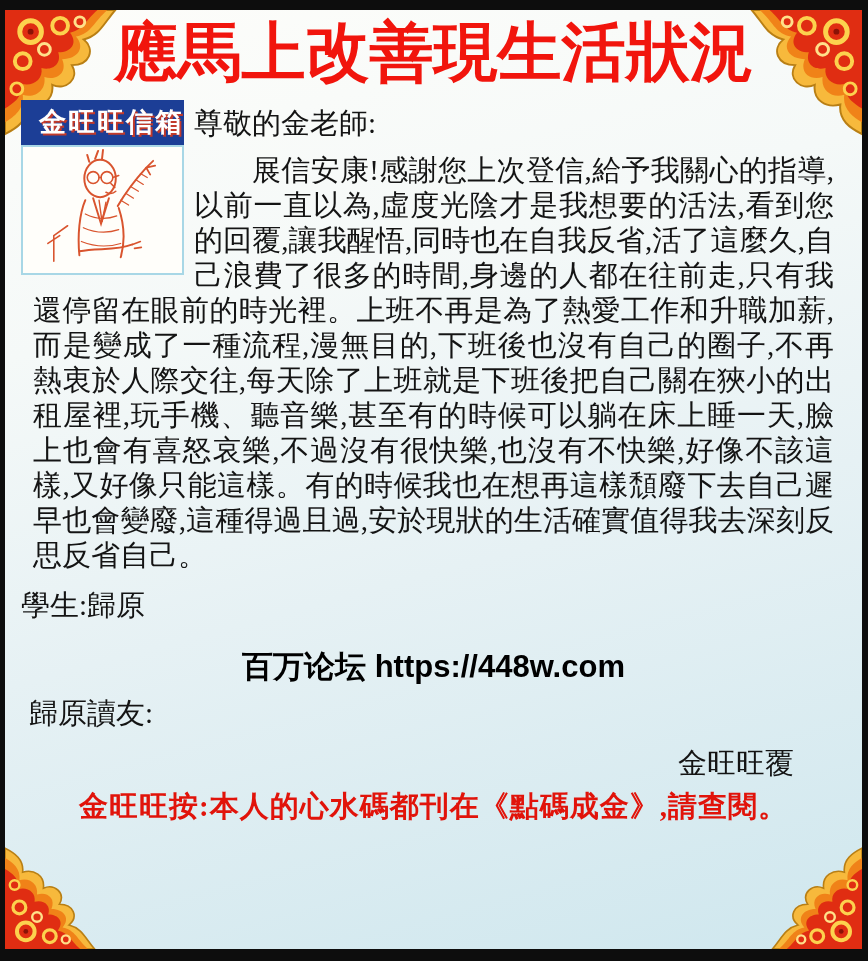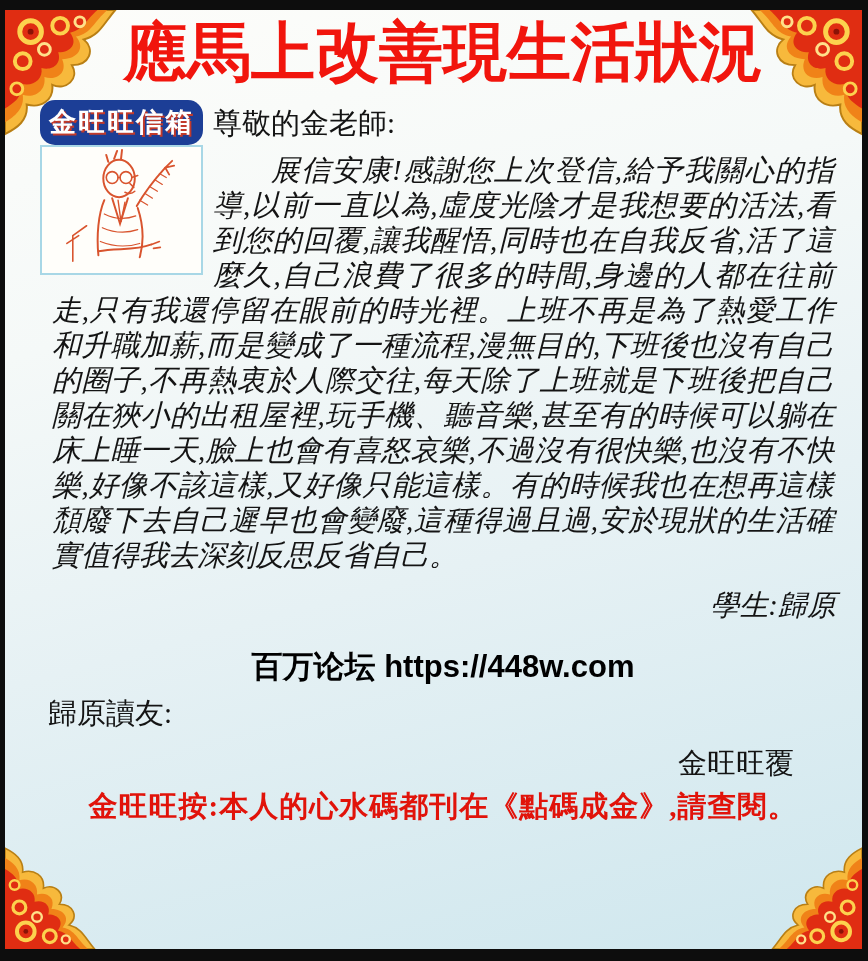--- a/index.html
+++ b/index.html
@@ -3,45 +3,44 @@
 <meta charset="utf-8">
 <style>
   html,body{margin:0;padding:0;background:#2a2a2a;}
   .page{
     position:relative;width:868px;height:961px;box-sizing:border-box;
     border-top:10px solid #0d0d0d;border-bottom:12px solid #0d0d0d;
     border-left:5px solid #0d0d0d;border-right:6px solid #0d0d0d;
     background:linear-gradient(165deg,#fdfdfa 0%,#f5f9f8 30%,#e6f1f4 58%,#cfe7ee 100%);
     overflow:hidden;
     font-family:"Liberation Serif","DejaVu Serif",serif;
-    padding-left:19px;
   }
   .corner{position:absolute;z-index:0;pointer-events:none;}
   .corner.tl{top:0;left:0;}
   .corner.tr{top:0;right:0;transform:scaleX(-1);}
   .corner.bl{bottom:0;left:0;transform:scaleY(-1);}
   .corner.br{bottom:0;right:0;transform:scale(-1,-1);}
   .page-title{
     position:relative;z-index:2;text-align:center;
     color:#f1150d;font-weight:bold;font-size:64px;line-height:1.1;
     margin:8px 30px 4px;letter-spacing:0px;
   }
   .content{position:relative;z-index:1;padding:6px 16px 0;font-size:29px;line-height:35px;
     text-align:justify;color:#141414;}
   .sidebar{float:left;width:163px;margin:2px 10px 0 0;}
   .sidebar-label{
     background:#1c3e96;color:#ffffff;font-family:"Liberation Sans",sans-serif;
-    font-weight:bold;font-size:27px;text-align:center;letter-spacing:2px;
-    padding:5px 0;text-shadow:2px 2px 0 #c23a2b;border-radius:15px;
+    font-weight:bold;font-size:27px;text-align:right;letter-spacing:2px;
+    padding:5px 0;text-shadow:2px 2px 0 #c23a2b;
   }
   .portrait{border:2px solid #a8d7e6;background:#fffefa;height:126px;
     display:flex;align-items:center;justify-content:center;overflow:hidden;}
   .salutation{margin:8px;}
-  p.para{margin:12px;text-indent:2em;font-style:italic;}
-  .sig{ text-align:right;line-height:40px;padding-right:10px;font-style:italic;}
+  p.para{margin:12px;text-indent:2em;}
+  .sig{ text-align:left;line-height:40px;padding-right:10px;}
   .watermark{text-align:center;font-family:"Liberation Sans",sans-serif;font-weight:bold;
     font-size:31px;line-height:42px;color:#000;margin-top:21px;}
   .reply-sig{text-align:right;padding-right:52px;line-height:40px;margin-top:12px;}
   .footer-note{position:relative;z-index:2;text-align:center;color:#e1130a;font-weight:bold;
     font-size:29px;line-height:46px;letter-spacing:1px;}
   .hidden-defs{position:absolute;width:0;height:0;overflow:hidden;}
 </style>
 </head>
 <body>
 

